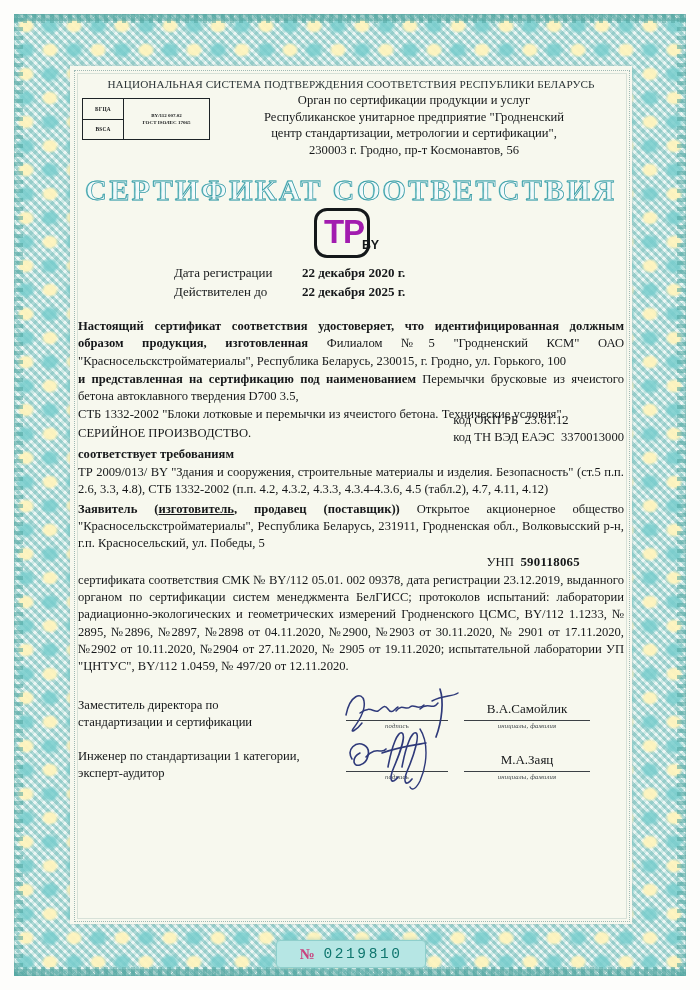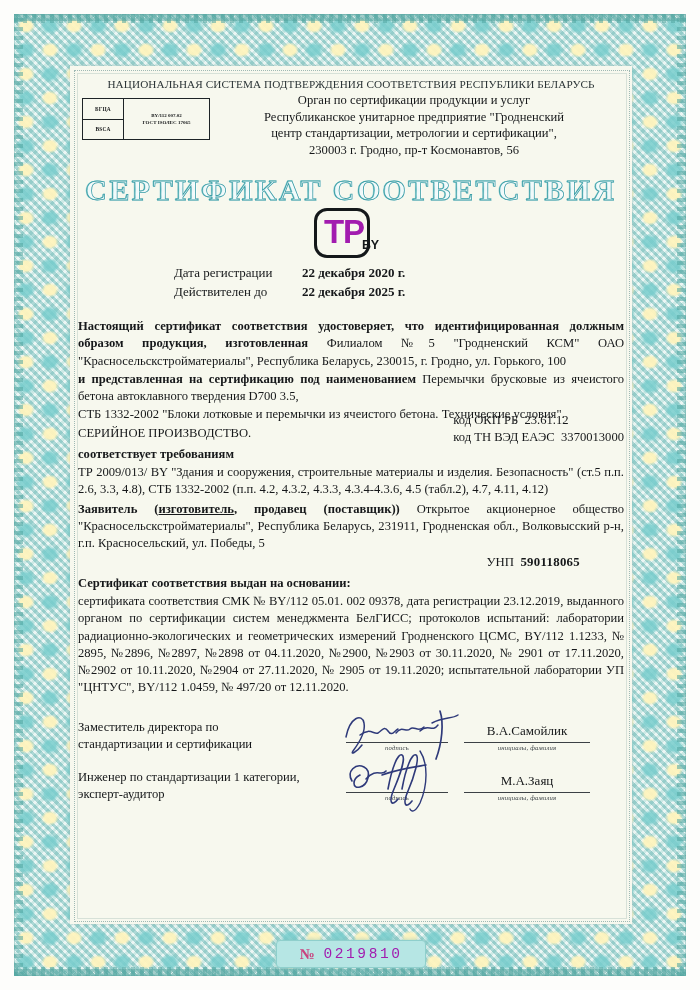--- a/index.html
+++ b/index.html
@@ -301,21 +301,21 @@
     gap:9px;
     box-shadow:0 0 4px rgba(130,195,190,.7);
   }
   .serial-plate .hash{
     color:#c9437f;
     font-size:15px;
     font-weight:bold;
     font-family:"Liberation Serif", serif;
   }
   .serial-plate .num{
-    color:#a21caf;
+    color:#0f766e;
     font-size:14.5px;
     letter-spacing:2.6px;
     font-family:"Liberation Mono", monospace;
   }
 </style>
 </head>
 <body>
 
 <div class="paper">
 
@@ -387,21 +387,20 @@
 
       <p class="b" style="margin-top:3px">соответствует требованиям</p>
       <p class="just">ТР 2009/013/ BY "Здания и сооружения, строительные материалы и изделия. Безопасность" (ст.5 п.п. 2.6, 3.3, 4.8), СТБ 1332-2002 (п.п. 4.2, 4.3.2, 4.3.3, 4.3.4-4.3.6, 4.5 (табл.2), 4.7, 4.11, 4.12)</p>
 
       <p class="just" style="margin-top:2px"><span class="b">Заявитель (</span><span class="b u">изготовитель</span><span class="b">, продавец (поставщик))</span><span> Открытое акционерное общество "Красносельскстройматериалы", Республика Беларусь, 231911, Гродненская обл., Волковысский р-н, г.п. Красносельский, ул. Победы, 5</span></p>
 
       <div class="unp-row">
         <span>УНП</span>&nbsp;&nbsp;<span class="unp-v">590118065</span>
       </div>
 
-      <p class="b" style="margin-top:3px">Сертификат соответствия выдан на основании:</p>
       <p class="just"> сертификата соответствия СМК № BY/112 05.01. 002 09378, дата регистрации 23.12.2019, выданного органом по сертификации систем менеджмента БелГИСС; протоколов испытаний: лаборатории радиационно-экологических и геометрических измерений Гродненского ЦСМС, BY/112 1.1233, № 2895, №2896, №2897, №2898 от 04.11.2020, №2900, №2903  от 30.11.2020, № 2901 от 17.11.2020, №2902 от 10.11.2020, №2904 от 27.11.2020, № 2905 от 19.11.2020; испытательной лаборатории УП "ЦНТУС", BY/112 1.0459, № 497/20 от 12.11.2020.</p>
     </div>
 
     <div class="sig-wrap">
 
       <div class="sig-row">
         <div class="sig-title">
           <div>Заместитель директора по</div>
           <div>стандартизации и сертификации</div>
         </div>

